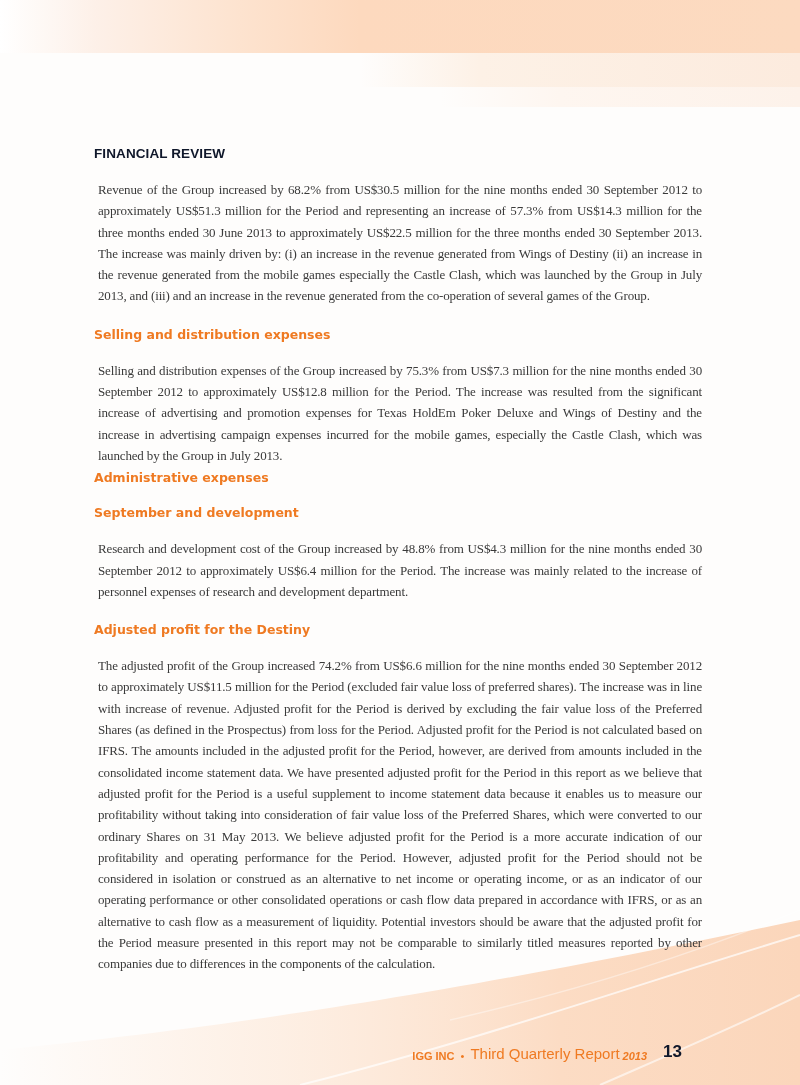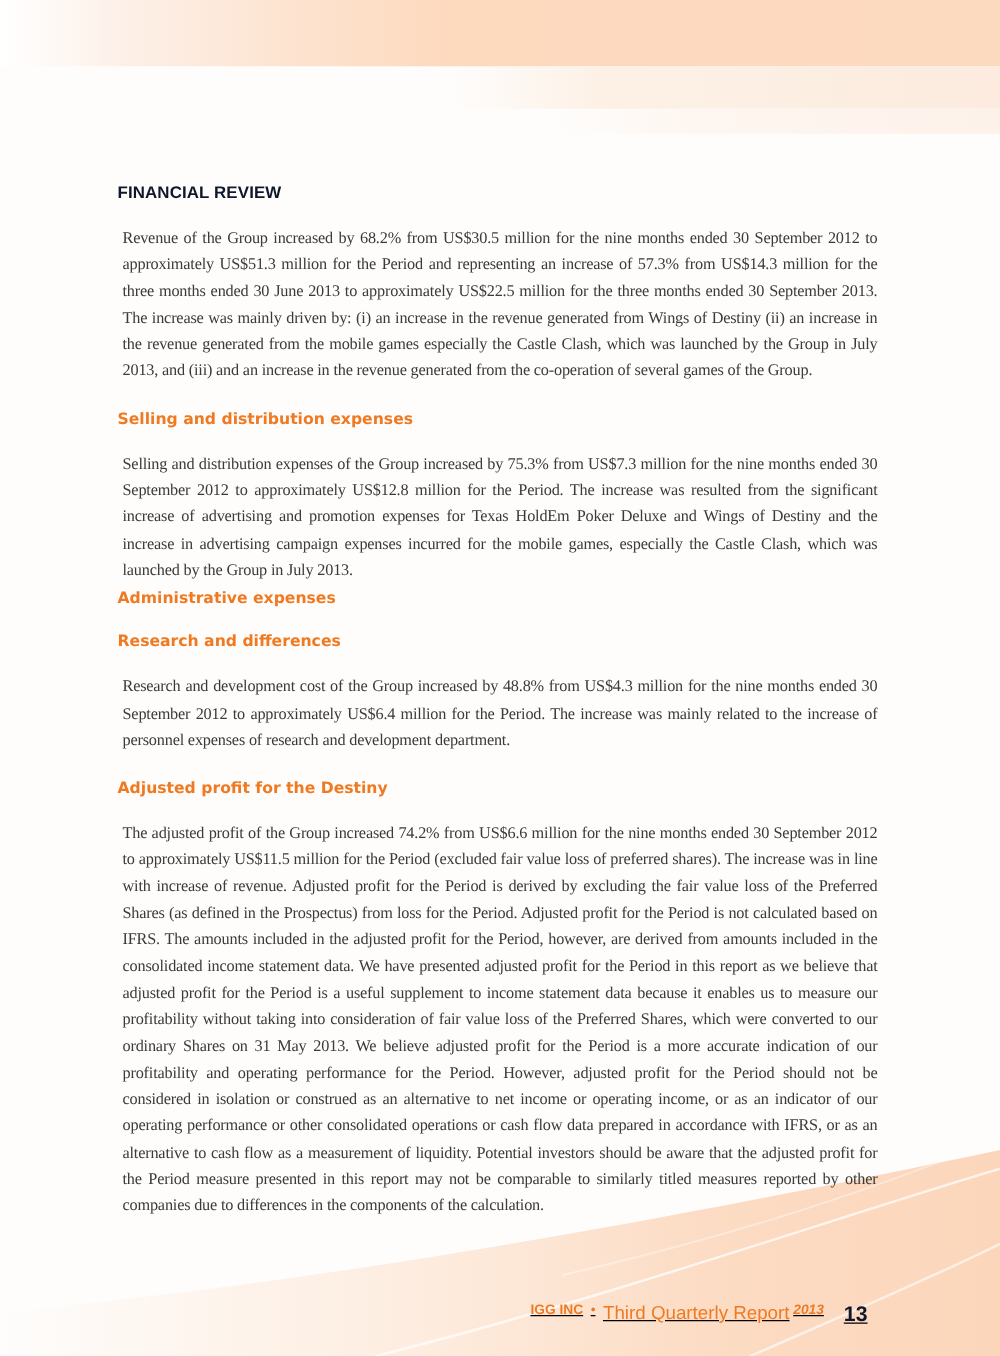--- a/index.html
+++ b/index.html
@@ -36,23 +36,22 @@
   .sub-title {
     color: #ef7a22; font-size: 12.5px; margin: 0;
     font-family: "DejaVu Sans", sans-serif;
   }
   p.body {
     margin: 4px; color: #3a3a3a; font-size: 13px; line-height: 21.3px; text-align: justify;
     font-family: Liberation Serif, serif;
     letter-spacing: -0.15px;
   }
   .footer {
-    position: absolute; right: 106px; top: 1042px; display: flex; align-items: flex-start;
+    position: absolute; right: 118px; top: 1042px; display: flex; align-items: flex-end;
     font-family: "Liberation Sans", sans-serif;
-    text-decoration: underline;
   }
   .footer .co { color: #ef7a22; font-weight: bold; font-size: 11px; }
   .footer .dot { color: #ef7a22; font-size: 11px; margin: 0 6px; }
   .footer .rep { color: #ef7a22; font-size: 15px; }
   .footer .yr { color: #ef7a22; font-size: 11px; font-style: italic; font-weight: bold; margin-left: 3px; }
   .footer .pg { color: #0f172a; font-weight: bold; font-size: 17px; margin-left: 16px; }
 </style>
 </head>
 <body>
 
@@ -80,21 +79,21 @@
 <div class="content">
   <h1 class="section-title">FINANCIAL REVIEW</h1>
 
   <p class="body" style="margin-top:18px;">Revenue of the Group increased by 68.2% from US$30.5 million for the nine months ended 30 September 2012 to approximately US$51.3 million for the Period and representing an increase of 57.3% from US$14.3 million for the three months ended 30 June 2013 to approximately US$22.5 million for the three months ended 30 September 2013. The increase was mainly driven by: (i) an increase in the revenue generated from Wings of Destiny (ii) an increase in the revenue generated from the mobile games especially the Castle Clash, which was launched by the Group in July 2013, and (iii) and an increase in the revenue generated from the co-operation of several games of the Group.</p>
 
   <h2 class="sub-title" style="margin-top:20px;">Selling and distribution expenses</h2>
   <p class="body" style="margin-top:18px;">Selling and distribution expenses of the Group increased by 75.3% from US$7.3 million for the nine months ended 30 September 2012 to approximately US$12.8 million for the Period. The increase was resulted from the significant increase of advertising and promotion expenses for Texas HoldEm Poker Deluxe and Wings of Destiny and the increase in advertising campaign expenses incurred for the mobile games, especially the Castle Clash, which was launched by the Group in July 2013.</p>
 
   <h2 class="sub-title" style="margin-top:4px;">Administrative expenses</h2>
 
-  <h2 class="sub-title" style="margin-top:20px;">Research and differences</h2>
+  <h2 class="sub-title" style="margin-top:20px;">September and development</h2>
   <p class="body" style="margin-top:18px;">Research and development cost of the Group increased by 48.8% from US$4.3 million for the nine months ended 30 September 2012 to approximately US$6.4 million for the Period. The increase was mainly related to the increase of personnel expenses of research and development department.</p>
 
   <h2 class="sub-title" style="margin-top:20px;">Adjusted profit for the Destiny</h2>
   <p class="body" style="margin-top:18px;">The adjusted profit of the Group increased 74.2% from US$6.6 million for the nine months ended 30 September 2012 to approximately US$11.5 million for the Period (excluded fair value loss of preferred shares). The increase was in line with increase of revenue. Adjusted profit for the Period is derived by excluding the fair value loss of the Preferred Shares (as defined  in the Prospectus) from loss for the Period. Adjusted profit for the Period is not calculated based on IFRS. The amounts included in the adjusted profit for the Period, however, are derived from amounts included in the consolidated income statement data. We have presented adjusted profit for the Period in this report as we believe that adjusted profit for the Period is a useful supplement to income statement data because it enables us to measure our profitability without taking into consideration of fair value loss of the Preferred Shares, which were converted to our ordinary Shares on 31 May 2013. We believe adjusted profit for the Period is a more accurate indication of our profitability and operating performance for the Period. However, adjusted profit for the Period should not be considered in isolation or construed as an alternative to net income or operating income, or as an indicator of our operating performance or other consolidated operations or cash flow data prepared in accordance with IFRS, or as an alternative to cash flow as a measurement of liquidity. Potential investors should be aware that the adjusted profit for the Period measure presented in this report may not be comparable to similarly titled measures reported by other companies due to differences in the components of the calculation.</p>
 </div>
 
 <div class="footer">
   <span class="co">IGG INC</span>
   <span class="dot">•</span>
   <span class="rep">Third Quarterly Report</span>

